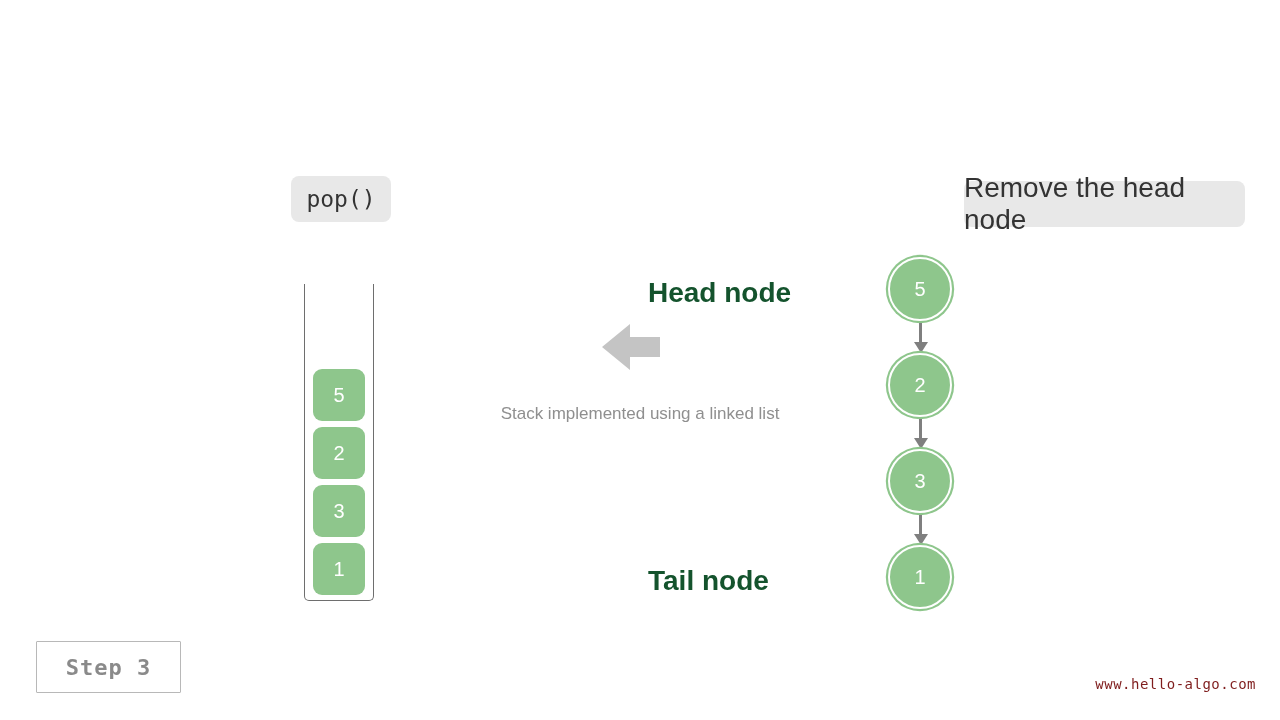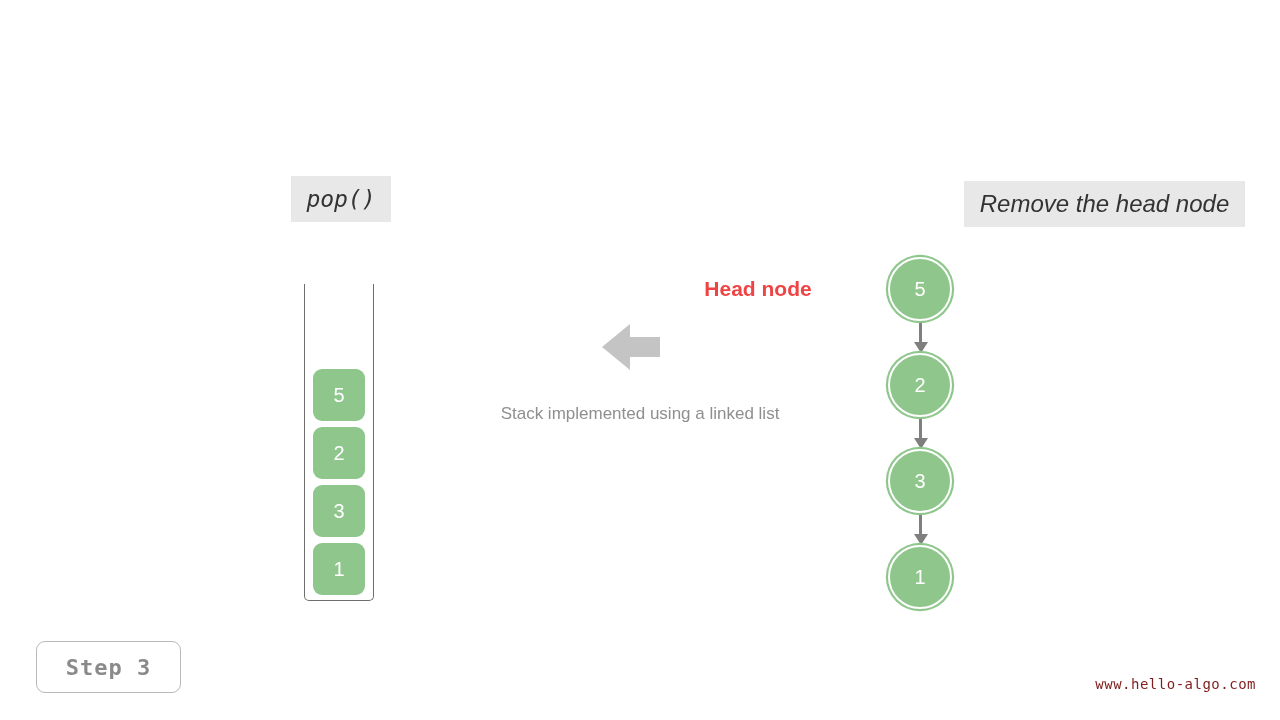--- a/index.html
+++ b/index.html
@@ -16,55 +16,54 @@
   .canvas {
     position: relative;
     width: 1280px;
     height: 720px;
   }
 
   
   .tag {
     position: absolute;
     background: #e8e8e8;
-    border-radius: 0;
+    border-radius: 8px;
     color: #333333;
     display: flex;
     align-items: center;
     justify-content: center;
     box-sizing: border-box;
-    font-style: italic;
   }
   .tag-pop {
     left: 291px;
     top: 176px;
     width: 100px;
     height: 46px;
     font-family: "DejaVu Sans Mono", monospace;
     font-size: 23px;
     letter-spacing: 0px;
   }
   .tag-action {
     left: 964px;
     top: 181px;
     width: 281px;
     height: 46px;
-    font-size: 24px;
+    font-size: 28px;
   }
 
   
   .step-badge {
     position: absolute;
     left: 36px;
     top: 641px;
     width: 145px;
     height: 52px;
     background: #ffffff;
     border: 1.4px solid #b8b8b8;
-    border-radius: 9px;
+    border-radius: 1px;
     display: flex;
     align-items: center;
     justify-content: center;
     font-family: "DejaVu Sans Mono", monospace;
     font-size: 22px;
     font-weight: bold;
     color: #8a8a8a;
     box-sizing: border-box;
     letter-spacing: 1px;
   }
@@ -181,24 +180,24 @@
     width: 0;
     height: 0;
     border-left: 7px solid transparent;
     border-right: 7px solid transparent;
     border-top: 11px solid #7f7f7f;
   }
 
   
   .node-label {
     position: absolute;
-    text-align: center;
-    font-size: 21px;
+    text-align: left;
+    font-size: 28px;
     font-weight: bold;
-    color: #ef4444;
+    color: #14532d;
     white-space: nowrap;
   }
   .label-head { left: 648px; top: 277px; width: 220px; }
   .label-tail { left: 648px; top: 565px; width: 220px; }
 </style>
 </head>
 <body>
 
 <div class="canvas">
 
@@ -219,20 +218,21 @@
   <div class="big-arrow">
     <svg width="62" height="54" viewBox="0 0 62 54" xmlns="http://www.w3.org/2000/svg">
       <path d="M2 27 L30 4 L30 17 L60 17 L60 37 L30 37 L30 50 Z" fill="#c4c4c4"></path>
     </svg>
   </div>
 
   <div class="caption">Stack implemented using a linked list</div>
 
   <div class="node-label label-head">Head node</div>
 
+  <div class="node-label label-tail">Tail node</div>
 
   <div class="linked-list">
 
     <div class="ll-node" style="top:0px;">5</div>
     <div class="ll-link" style="top:66px; height:21px;"></div>
     <div class="ll-arrowhead" style="top:85px;"></div>
 
     <div class="ll-node" style="top:96px;">2</div>
     <div class="ll-link" style="top:162px; height:21px;"></div>
     <div class="ll-arrowhead" style="top:181px;"></div>

